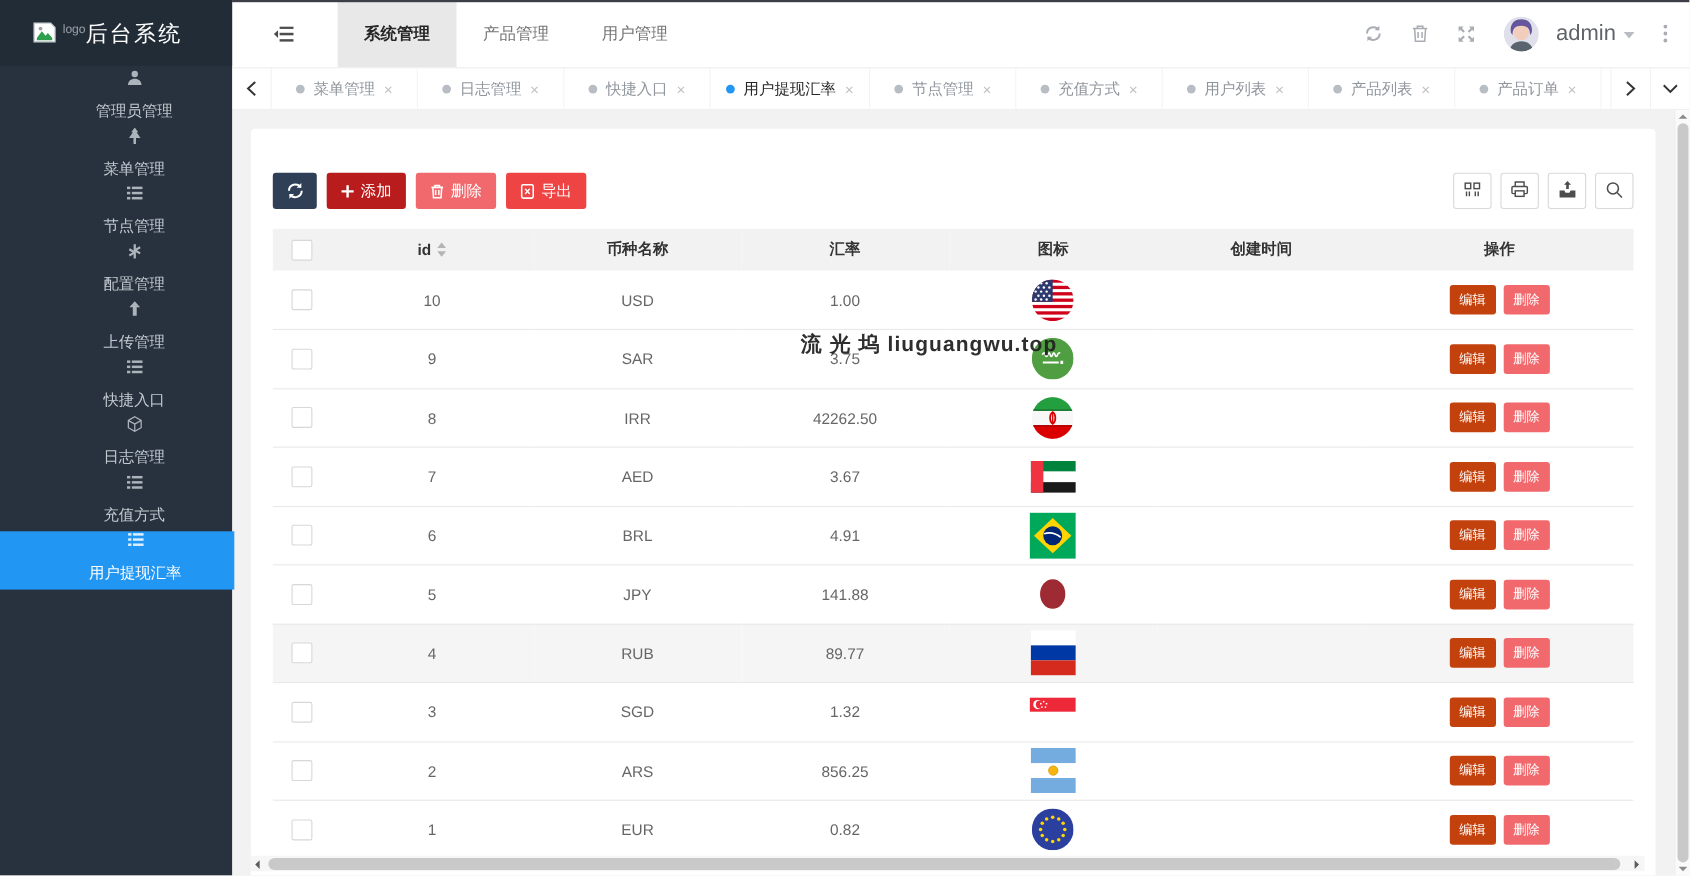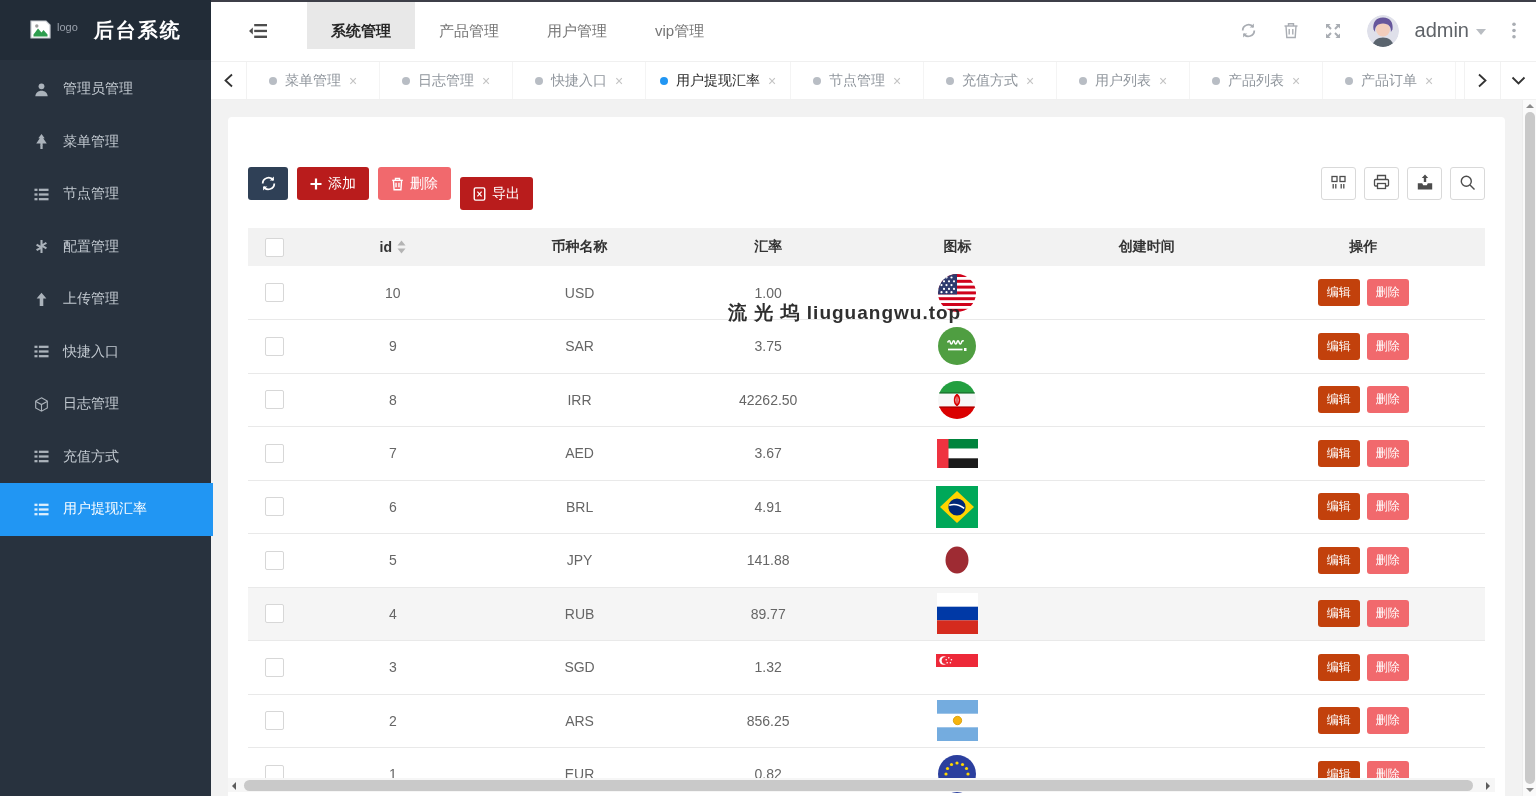--- a/index.html
+++ b/index.html
@@ -6,34 +6,34 @@
   html,body { width:1536px; height:796px; overflow:hidden; }
   body {
     font-family: "Liberation Sans", "DejaVu Sans", sans-serif;
     background:#f2f2f2; position:relative; font-size:14px;
   }
   
   .sidebar { position:absolute; left:0; top:0; width:211px; height:796px; background:#28323E; z-index:10; }
   .side-header { height:60px; background:#222C37; display:flex; align-items:center; padding-left:30px; }
   .brand-logo { display:flex; flex-direction:row; align-items:flex-start; line-height:1; }
   .logo-alt { color:#9aa1ab; font-size:11px; margin-top:2px; margin-left:6px; }
-  .brand-title { color:#ffffff; font-size:20px; font-weight:bold; letter-spacing:2px; margin-left:16px; }
+  .brand-title { color:#ffffff; font-size:20px; font-weight:normal; letter-spacing:2px; margin-left:0; }
   .side-menu { padding-top:3px; }
   .side-item { height:52.5px; display:flex; align-items:center; padding-left:33px; gap:14px;
-    color:#C3CAD1; font-size:14px; cursor:pointer; }
+    color:#C3CAD1; font-size:14px; cursor:pointer;flex-direction:column; }
   .side-item.active { background:#2196F3; color:#fff; width:213px; }
   .side-icon { display:inline-flex; width:16px; justify-content:center; opacity:.85; }
   .side-icon svg { display:block; }
   
   .main { position:absolute; left:211px; top:0; right:0; bottom:0; }
   .topline { position:absolute; top:0; left:0; right:0; height:2px; background:#3d3f48; z-index:6; }
   .navbar { height:62px; background:#fff; display:flex; align-items:stretch; border-bottom:1px solid #f0f0f0; position:relative; }
   .collapse-btn { align-self:center; margin-left:38px; color:#4d4d4d; display:inline-flex; cursor:pointer; }
   .nav-items { display:flex; margin-left:40px; }
-  .nav-item { height:49px; line-height:61px; padding:0 24px; font-size:15px; color:#757575; cursor:pointer; white-space:nowrap; }
+  .nav-item { height:61px; line-height:61px; padding:0 24px; font-size:15px; color:#757575; cursor:pointer; white-space:nowrap; }
   .nav-item.active { background:#e8e8e8; color:#262626; font-weight:bold; }
   .nav-right { margin-left:auto; display:flex; align-items:center; gap:26px; padding-right:20px; }
   .nav-ic { color:#a9adb3; display:inline-flex; cursor:pointer; }
   .avatar { width:32px; height:32px; border-radius:50%; overflow:hidden; display:inline-flex; cursor:pointer; }
   .user-wrap { display:inline-flex; align-items:center; gap:7px; cursor:pointer; margin-left:-10px; }
   .user-name { color:#5f6368; font-size:20px; }
   .caret { color:#b9bdc2; display:inline-flex; margin-top:2px; }
   
   .tabbar { height:38px; background:#fff; display:flex; align-items:stretch; border-bottom:1px solid #f0f0f0; }
   .tab-arrow { width:36px; display:flex; align-items:center; justify-content:center; color:#333; cursor:pointer; flex:0 0 auto; }
@@ -50,21 +50,21 @@
   
   .content { position:absolute; top:100px; left:0; right:14px; bottom:0; background:#f2f2f2; padding:17px 17px 0; overflow:hidden; }
   .card { background:#fff; border-radius:4px; min-height:700px; position:relative; padding:40px 20px 0; }
   .toolbar { display:flex; align-items:center; gap:9px; }
   .btn { height:33px; border:none; border-radius:3px; color:#fff; font-size:14px; display:inline-flex;
     align-items:center; justify-content:center; gap:6px; padding:0 13px; cursor:pointer;
     font-family:inherit; }
   .btn.dark { background:#2F4056; width:40px; padding:0; }
   .btn.blue { background:#b91c1c; }
   .btn.red { background:#F1696D; }
-  .btn.green { background:#b91c1c;margin-top:20px; }
+  .btn.green { background:#ef4444; }
   .bic { display:inline-flex; }
   .tool-right { margin-left:auto; display:flex; gap:8px; }
   .icon-btn { width:35px; height:33px; background:#fff; border:1px solid #d9d9d9; border-radius:3px;
     display:flex; align-items:center; justify-content:center; color:#4d4d4d; cursor:pointer; }
   
   table { width:100%; border-collapse:collapse; margin-top:18px; table-layout:fixed; }
   thead th { background:#f2f2f2; height:38px; font-size:14px; color:#333; font-weight:bold; text-align:center; }
   tbody td { height:53.5px; border-bottom:1px solid #e9e9e9; text-align:center; font-size:14px; color:#666; }
   tr.hl td { background:#f5f5f5; }
   .cb { display:inline-block; width:19px; height:19px; background:#fff; border:1px solid #d7d7d7; border-radius:2px;
@@ -230,21 +230,20 @@
         </svg>
       </span>
     <div class="nav-items">
 
         <div class="nav-item active">系统管理</div>
 
         <div class="nav-item">产品管理</div>
 
         <div class="nav-item">用户管理</div>
 
-        <div class="nav-item">vip管理</div>
       </div>
     <div class="nav-right">
       <span class="nav-ic">
           <svg width="17" height="17" viewBox="0 0 17 17" fill="none" stroke="currentColor" stroke-width="1.8">
             <path d="M14.3 8.5a5.8 5.8 0 0 1-10.6 3.2"></path>
             <path d="M2.7 8.5a5.8 5.8 0 0 1 10.6-3.2"></path>
             <path d="M13.9 1.4v4.2h-4.2z" fill="currentColor" stroke="none"></path>
             <path d="M3.1 15.6v-4.2h4.2z" fill="currentColor" stroke="none"></path>
           </svg>
         </span>

